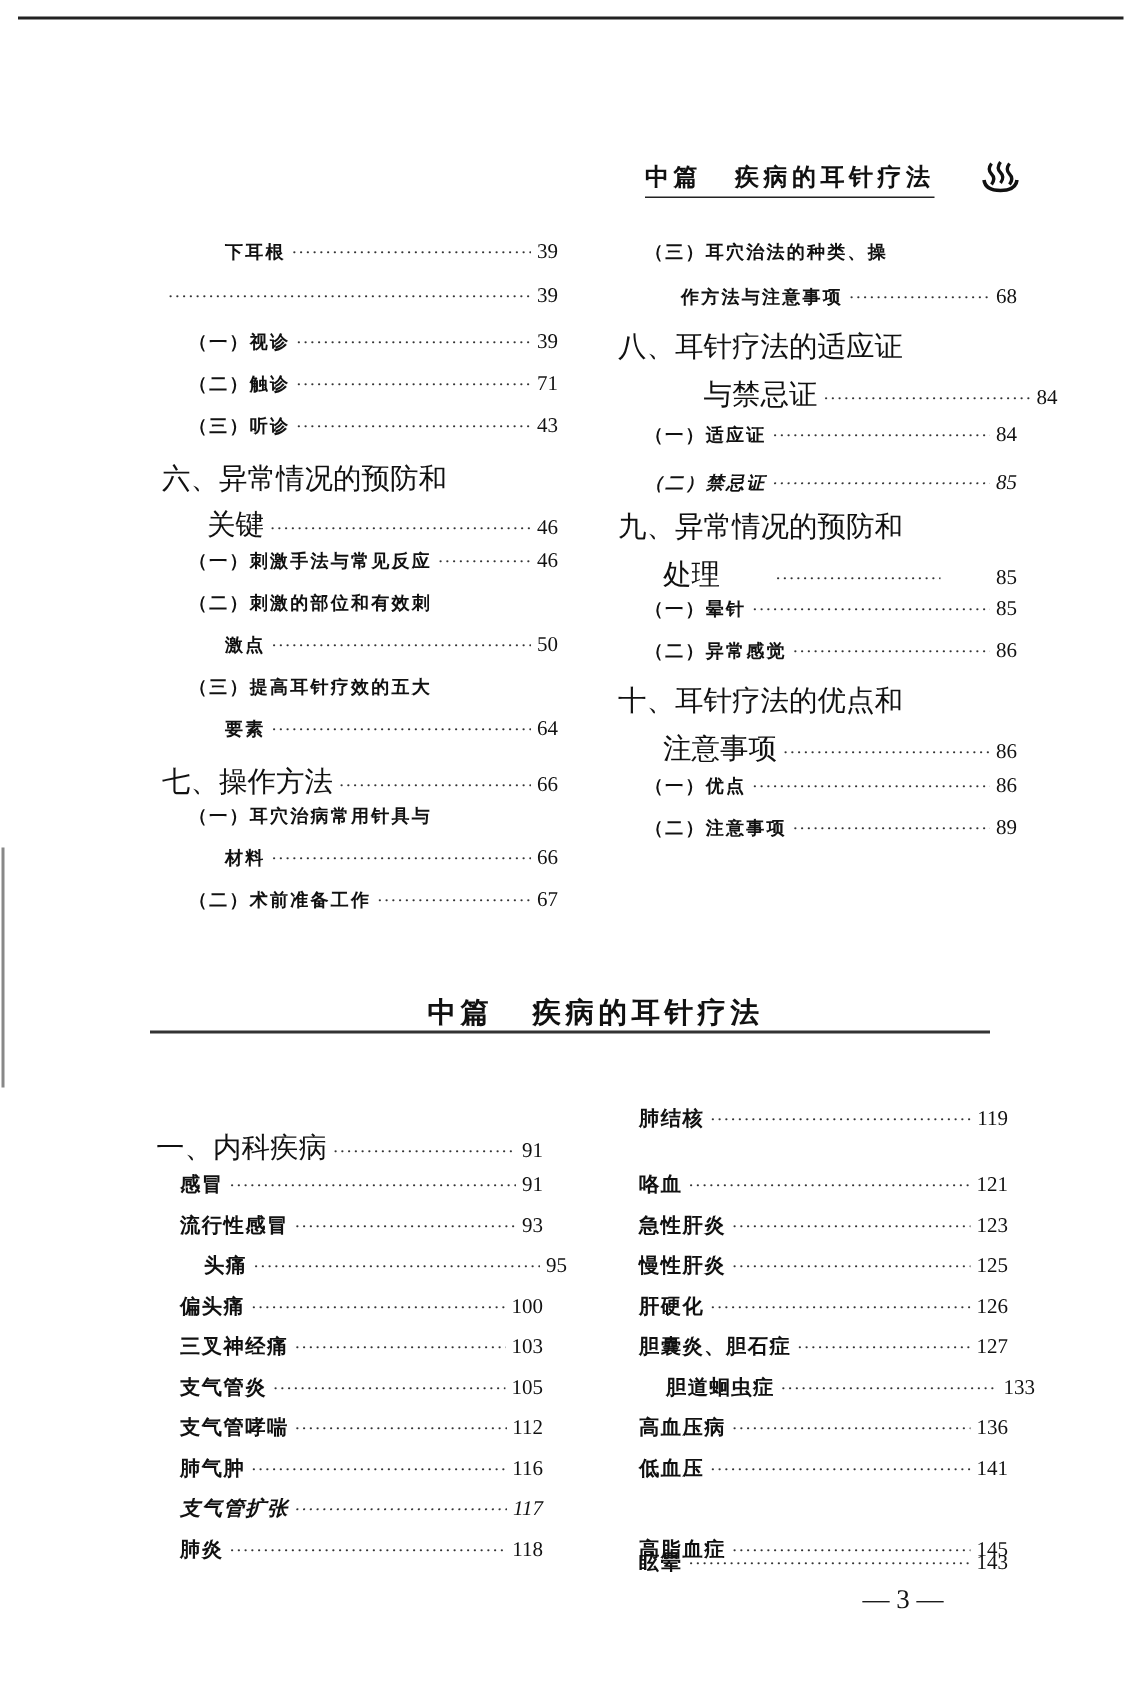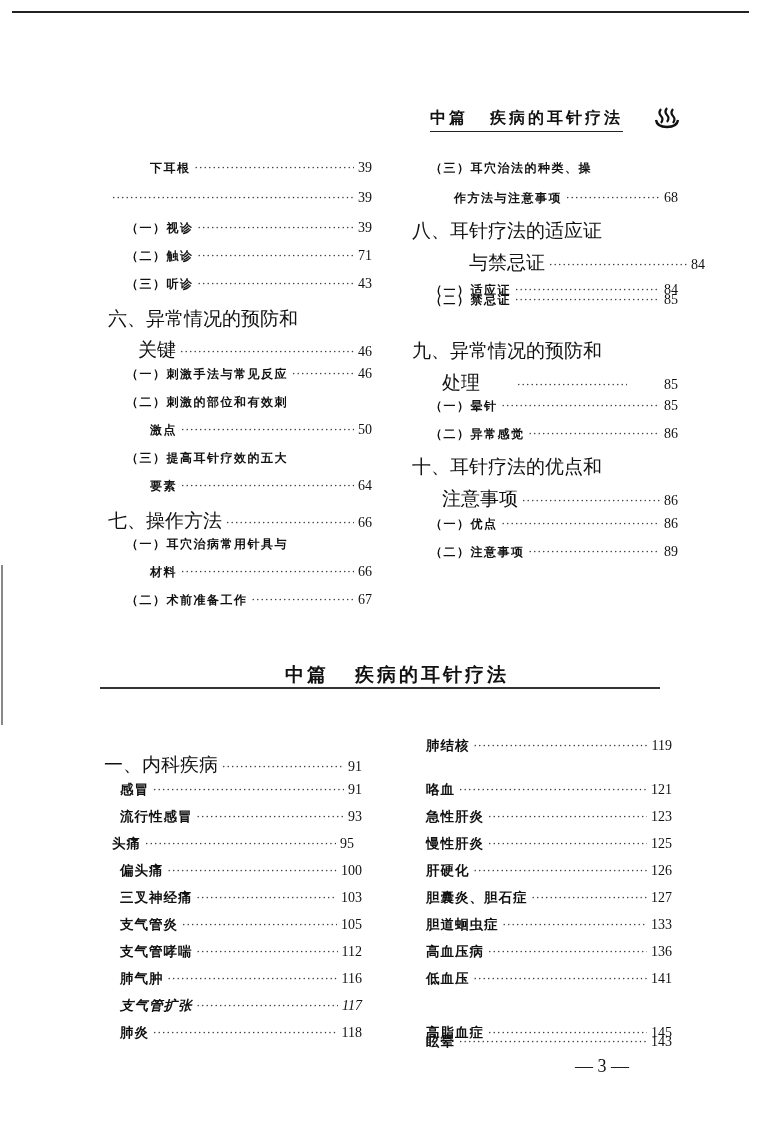--- a/index.html
+++ b/index.html
@@ -126,21 +126,21 @@
     <div class="row" style="left: 442px; top: 250px; width: 236px; margin-left: 27px;">
       <span class="t big">与禁忌证</span>
       <span class="d"></span>
       <span class="p">84</span>
     </div>
     <div class="row" style="left: 430px; top: 282px; width: 248px;">
       <span class="t sub">（一）适应证</span>
       <span class="d"></span>
       <span class="p">84</span>
     </div>
-    <div class="row" style="left: 430px; top: 292px; width: 248px;">
+    <div class="row" style="left: 430px; top: 314px; width: 248px; font-style: italic;">
       <span class="t sub">（二）禁忌证</span>
       <span class="d"></span>
       <span class="p">85</span>
     </div>
     <div class="row" style="left: 412px; top: 338px; width: 266px;">
       <span class="t big">九、异常情况的预防和</span>
     </div>
     <div class="row" style="left: 442px; top: 370px; width: 236px; gap: 33px;">
       <span class="t big">处理</span>
       <span class="d"></span>
@@ -190,21 +190,21 @@
     <div class="row" style="left: 120px; top: 781px; width: 242px; justify-content: space-between;">
       <span class="t plain">感冒</span>
       <span class="d"></span>
       <span class="p">91</span>
     </div>
     <div class="row" style="left: 120px; top: 808px; width: 242px;">
       <span class="t plain">流行性感冒</span>
       <span class="d"></span>
       <span class="p">93</span>
     </div>
-    <div class="row" style="left: 112px; top: 835px; width: 242px;">
+    <div class="row" style="left: 136px; top: 835px; width: 242px;">
       <span class="t plain">头痛</span>
       <span class="d"></span>
       <span class="p">95</span>
     </div>
     <div class="row" style="left: 120px; top: 862px; width: 242px;">
       <span class="t plain">偏头痛</span>
       <span class="d"></span>
       <span class="p">100</span>
     </div>
     <div class="row" style="left: 120px; top: 889px; width: 242px;">
@@ -262,21 +262,21 @@
     <div class="row" style="left: 426px; top: 862px; width: 246px;">
       <span class="t plain">肝硬化</span>
       <span class="d"></span>
       <span class="p">126</span>
     </div>
     <div class="row" style="left: 426px; top: 889px; width: 246px;">
       <span class="t plain">胆囊炎、胆石症</span>
       <span class="d"></span>
       <span class="p">127</span>
     </div>
-    <div class="row" style="left: 426px; top: 916px; width: 246px;">
+    <div class="row" style="left: 444px; top: 916px; width: 246px;">
       <span class="t plain">胆道蛔虫症</span>
       <span class="d"></span>
       <span class="p">133</span>
     </div>
     <div class="row" style="left: 426px; top: 943px; width: 246px;">
       <span class="t plain">高血压病</span>
       <span class="d"></span>
       <span class="p">136</span>
     </div>
     <div class="row" style="left: 426px; top: 970px; width: 246px;">

